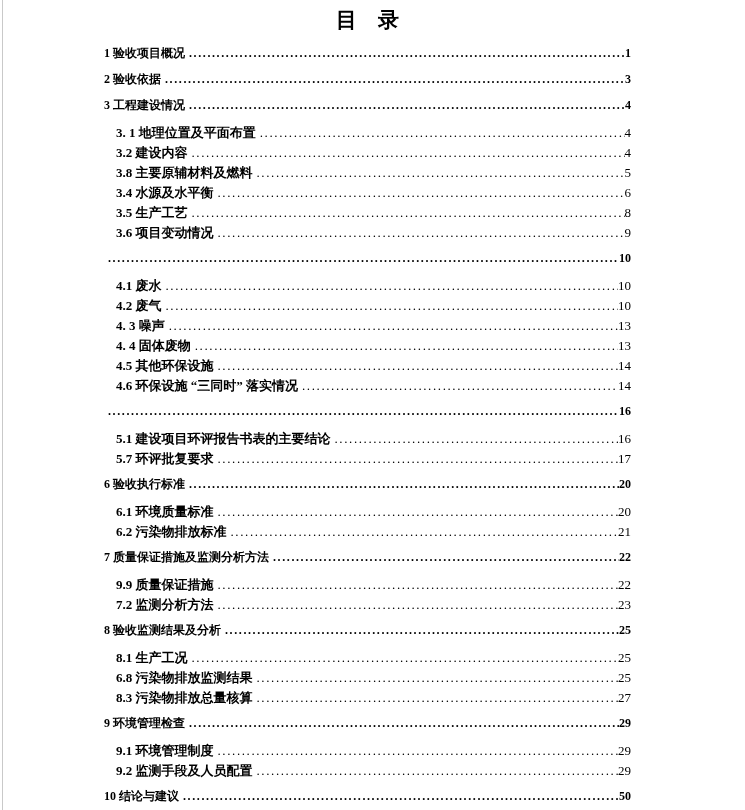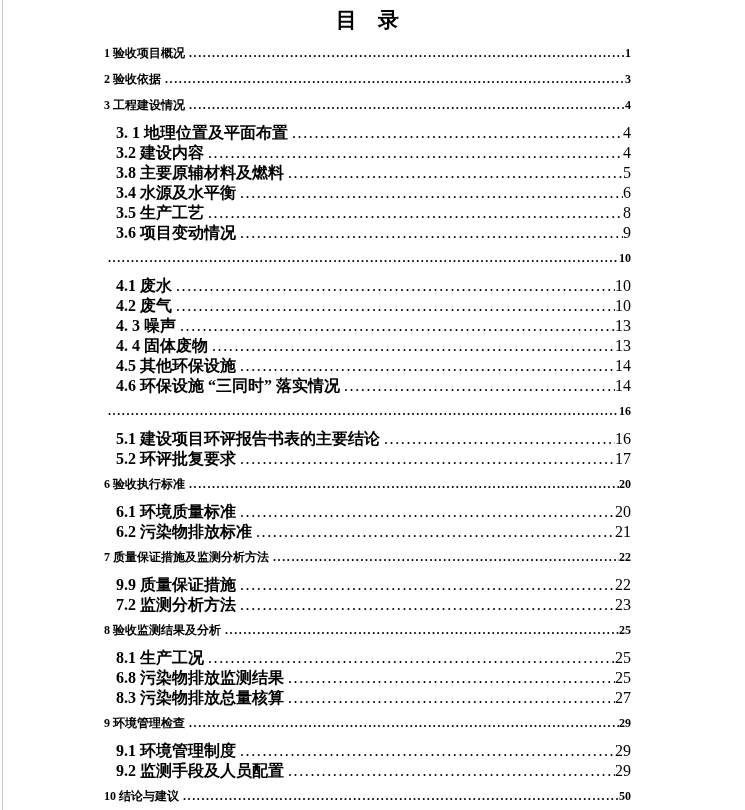--- a/index.html
+++ b/index.html
@@ -36,21 +36,21 @@
     display: flex;
     align-items: baseline;
     font-weight: bold;
   }
   .toc-row.level-1 {
     font-size: 12px;
     line-height: 17px;
     margin-top: 9px;
   }
   .toc-row.level-2 {
-    font-size: 16px;
+    font-size: 13px;
     line-height: 16px;
     margin-top: 4px;
     margin-left: 12px;
   }
   .toc-row.level-1 + .toc-row.level-2 { margin-top: 11px; }
   .toc-label { white-space: nowrap; }
   .toc-dots {
     flex: 1 1 auto;
     overflow: hidden;
     white-space: nowrap;
@@ -154,21 +154,21 @@
         <div class="toc-row level-1">
           <span class="toc-dots">....................................................................................................................................................................................................................................................................</span>
           <span class="toc-page">16</span>
         </div>
         <div class="toc-row level-2">
           <span class="toc-label">5.1 建设项目环评报告书表的主要结论</span>
           <span class="toc-dots">....................................................................................................................................................................................................................................................................</span>
           <span class="toc-page">16</span>
         </div>
         <div class="toc-row level-2">
-          <span class="toc-label">5.2 环评批复要求</span>
+          <span class="toc-label">5.7 环评批复要求</span>
           <span class="toc-dots">....................................................................................................................................................................................................................................................................</span>
           <span class="toc-page">17</span>
         </div>
         <div class="toc-row level-1">
           <span class="toc-label">6 验收执行标准</span>
           <span class="toc-dots">....................................................................................................................................................................................................................................................................</span>
           <span class="toc-page">20</span>
         </div>
         <div class="toc-row level-2">
           <span class="toc-label">6.1 环境质量标准</span>

